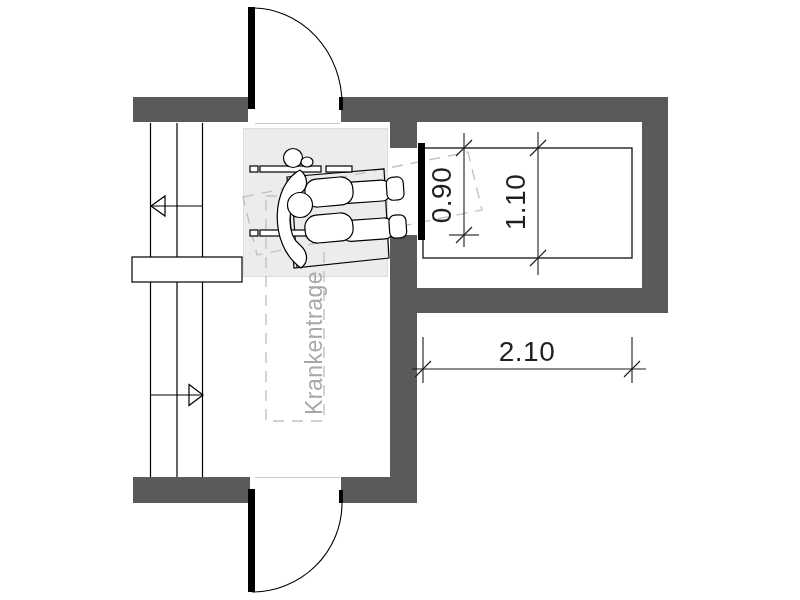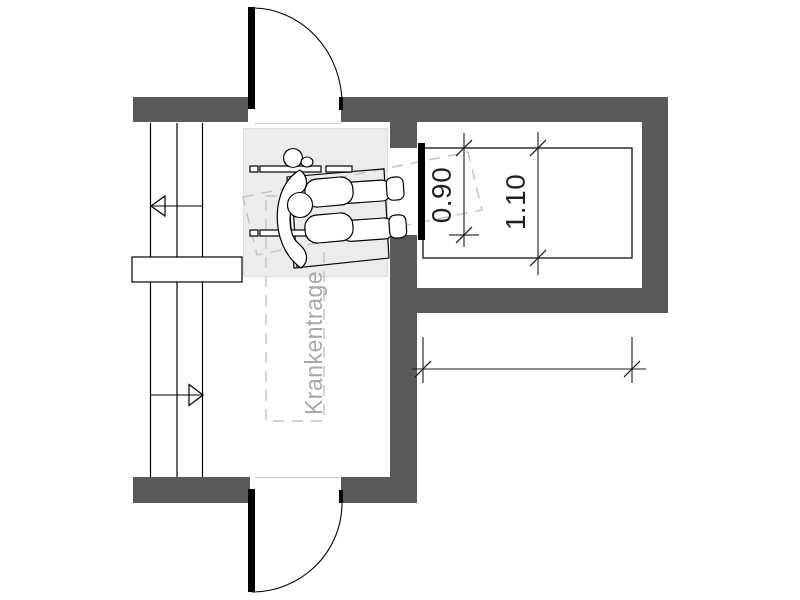--- a/index.html
+++ b/index.html
@@ -121,16 +121,17 @@
       <rect x="305" y="214" width="48" height="28" rx="12" transform="rotate(-5 329 228)"></rect>
       <path d="M 300 170 C 272 184 267 244 301 268 C 309 262 308 252 300 245 C 286 234 287 204 301 193 C 309 187 308 176 300 170 Z"></path>
       <circle cx="300" cy="205" r="12.5"></circle>
       <circle cx="293" cy="158" r="9.5"></circle>
       <ellipse cx="307" cy="162" rx="6" ry="5"></ellipse>
     </g>
   </svg>
 
   <div class="dim rot dim-090">0.90</div>
   <div class="dim rot dim-110">1.10</div>
+  <div class="dim dim-210">2.10</div>
 
   <div class="stretcher-label">Krankentrage</div>
 
 </div>
 
 </body></html>

